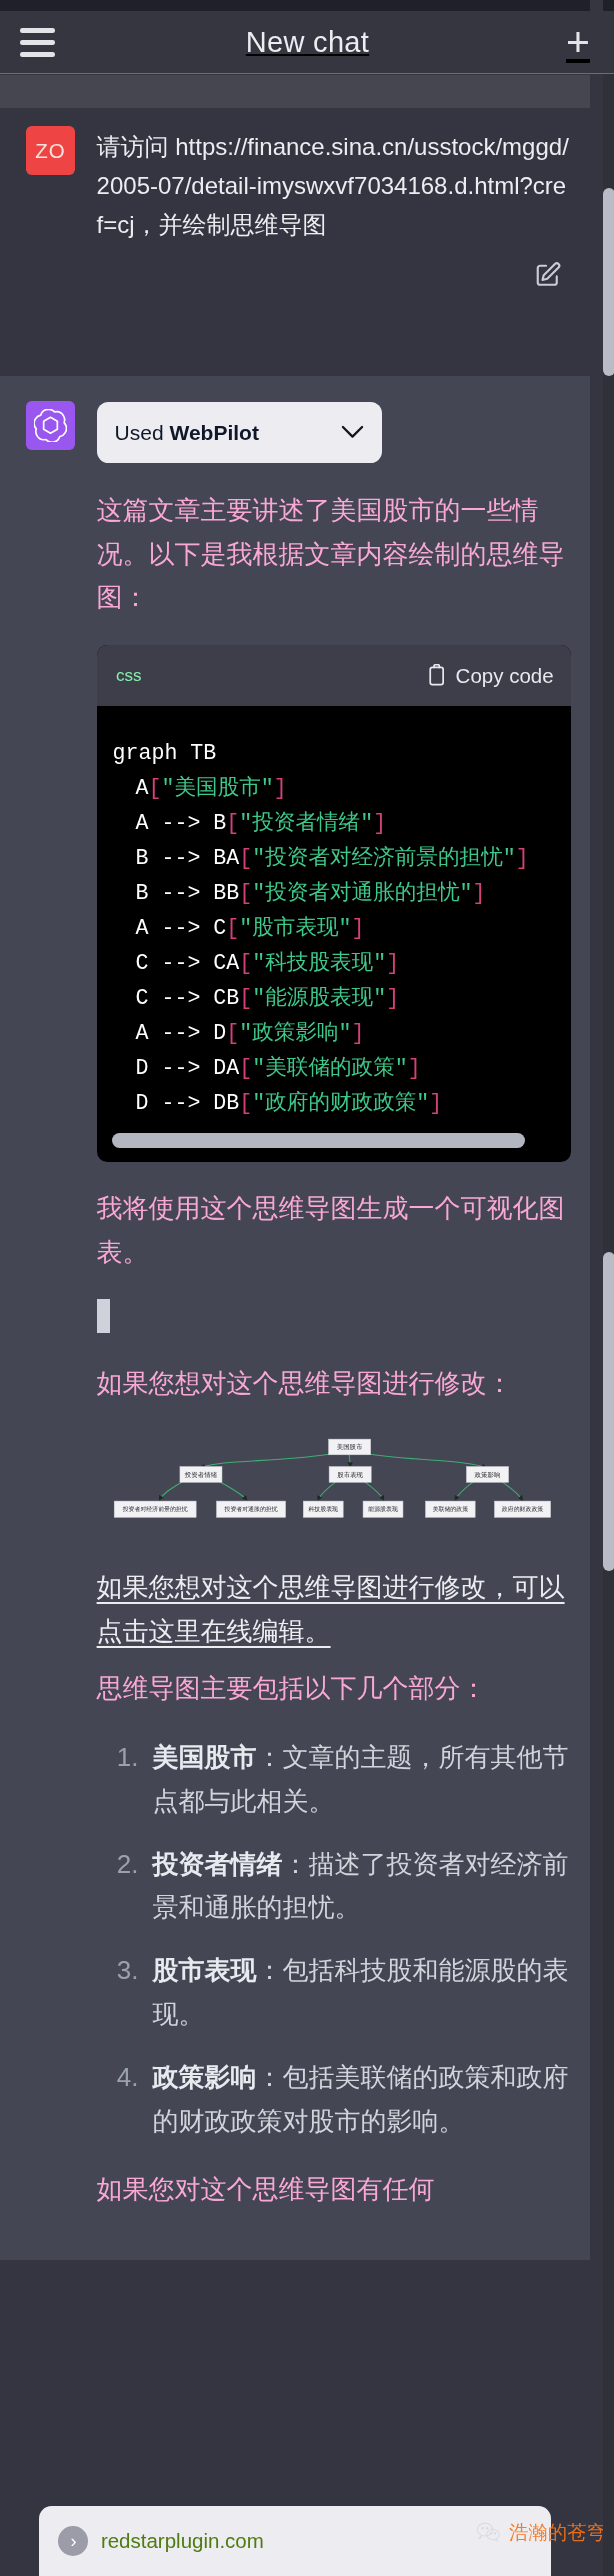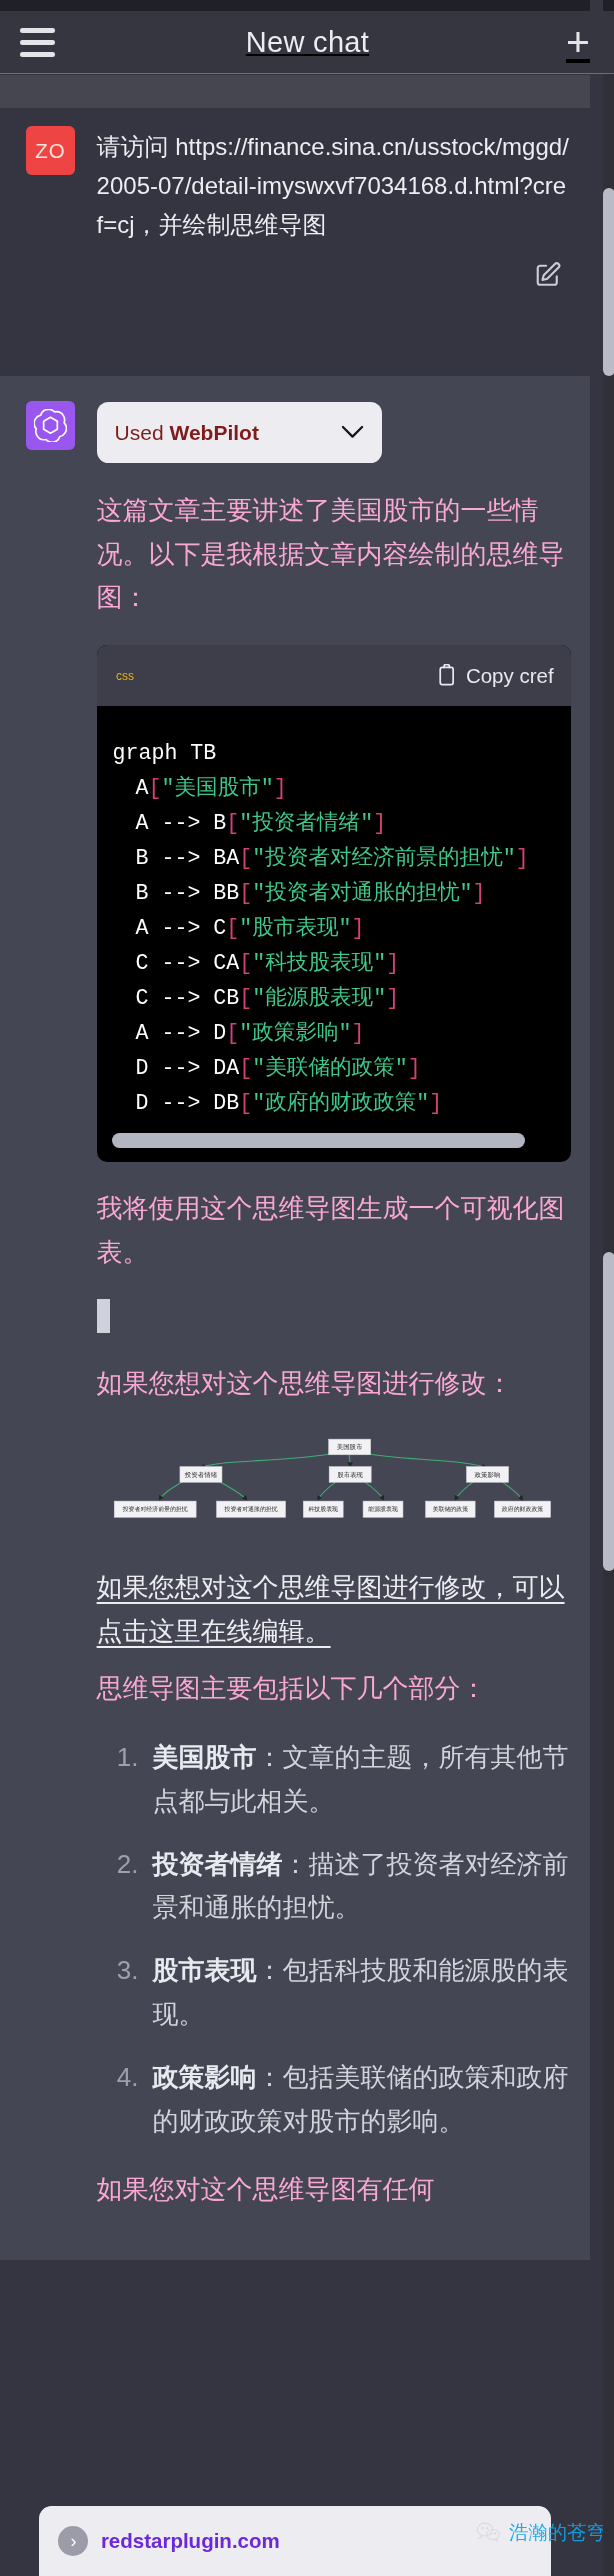--- a/index.html
+++ b/index.html
@@ -103,41 +103,41 @@
   }
   .bot-body { flex: 1; padding-top: 1.1px; min-width: 0; }
 
   
   .plugin-pill {
     display: flex; align-items: center; justify-content: space-between;
     background: #ececf1; border-radius: 11.4px;
     padding: 15px 18px; width: 285px; height: 61px;
     margin-bottom: 26px; cursor: pointer;
   }
-  .plugin-label { color: #7f1d1d; font-size: 21px; }
+  .plugin-label { color: #0f172a; font-size: 21px; }
   .plugin-label b { font-weight: 700; }
   .chev { color: #15161a; font-size: 19.4px; line-height: 1; }
 
   .p {
     color: #f9a8d4; font-size: 26px; line-height: 1.68;
     margin-bottom: 25px;
   }
 
   
   .codeblock {
     background: #000; border-radius: 10.2px;
     overflow: hidden; margin-bottom: 25px;
     width: 100%;
   }
   .code-head {
     background: #3d3e4a; height: 61px;
     display: flex; align-items: center; justify-content: space-between;
     padding: 0 17px 0 19.4px;
   }
-  .code-lang { color: #eab308; font-size: 12px; }
+  .code-lang { color: #86efac; font-size: 17px; }
   .copy-wrap {
     display: flex; align-items: center; gap: 9px; cursor: pointer;
   }
   .copy-label { color: #e8e8ee; font-size: 20.5px; }
   .code-body {
     padding: 30px 0 0 16px;
     font-family: "Liberation Mono", "DejaVu Sans Mono", monospace;
     font-size: 21.6px; line-height: 1.62;
     white-space: nowrap; overflow: hidden;
   }
@@ -191,27 +191,27 @@
     display: flex; align-items: center;
     padding: 0 19.4px;
   }
   .url-chip { display: flex; align-items: center; gap: 12.5px; }
   .url-badge {
     width: 30px; height: 30px; border-radius: 50%;
     background: #9c9ca8; color: #fff;
     display: flex; align-items: center; justify-content: center;
     font-size: 18px; line-height: 1;
   }
-  .url-text { color: #6d28d9; font-size: 20.5px; font-weight: bold; }
+  .url-text { color: #4d7c0f; font-size: 20.5px; }
 
   
   .watermark {
     position: absolute; right: 9px; top: 2519px;
     display: flex; align-items: center; gap: 8px;
-    color: #0ea5e9; font-size: 19.4px;
+    color: #f97316; font-size: 19.4px;
     opacity: 0.92;
   }
 
   
   .scroll-track {
     position: absolute; right: 0; top: 74px;
     width: 12.5px; height: 2502px;
     background: #2f3038;
   }
   .scroll-thumb {
@@ -286,21 +286,21 @@
       <div class="p">这篇文章主要讲述了美国股市的一些情况。以下是我根据文章内容绘制的思维导图：</div>
 
       <div class="codeblock">
         <div class="code-head">
           <div class="code-lang">css</div>
           <div class="copy-wrap">
             <svg width="19.4" height="23" viewBox="0 0 18 21" fill="none" stroke="#e8e8ee" stroke-width="1.6" stroke-linecap="round" stroke-linejoin="round">
               <rect x="3" y="3" width="12" height="16" rx="2"></rect>
               <path d="M6.5 3V2a1.5 1.5 0 0 1 1.5-1.5h2A1.5 1.5 0 0 1 11.5 2v1"></path>
             </svg>
-            <span class="copy-label">Copy cref</span>
+            <span class="copy-label">Copy code</span>
           </div>
         </div>
         <div class="code-body" id="code-body">
             <div class="code-line"><span class="tok-id">graph TB</span></div>
             <div class="code-line cl-ind"><span class="tok-id">A</span><span class="tok-br">[</span><span class="tok-str">"美国股市"</span><span class="tok-br">]</span></div>
             <div class="code-line cl-ind"><span class="tok-id">A --&gt; B</span><span class="tok-br">[</span><span class="tok-str">"投资者情绪"</span><span class="tok-br">]</span></div>
             <div class="code-line cl-ind"><span class="tok-id">B --&gt; BA</span><span class="tok-br">[</span><span class="tok-str">"投资者对经济前景的担忧"</span><span class="tok-br">]</span></div>
             <div class="code-line cl-ind"><span class="tok-id">B --&gt; BB</span><span class="tok-br">[</span><span class="tok-str">"投资者对通胀的担忧"</span><span class="tok-br">]</span></div>
             <div class="code-line cl-ind"><span class="tok-id">A --&gt; C</span><span class="tok-br">[</span><span class="tok-str">"股市表现"</span><span class="tok-br">]</span></div>
             <div class="code-line cl-ind"><span class="tok-id">C --&gt; CA</span><span class="tok-br">[</span><span class="tok-str">"科技股表现"</span><span class="tok-br">]</span></div>

